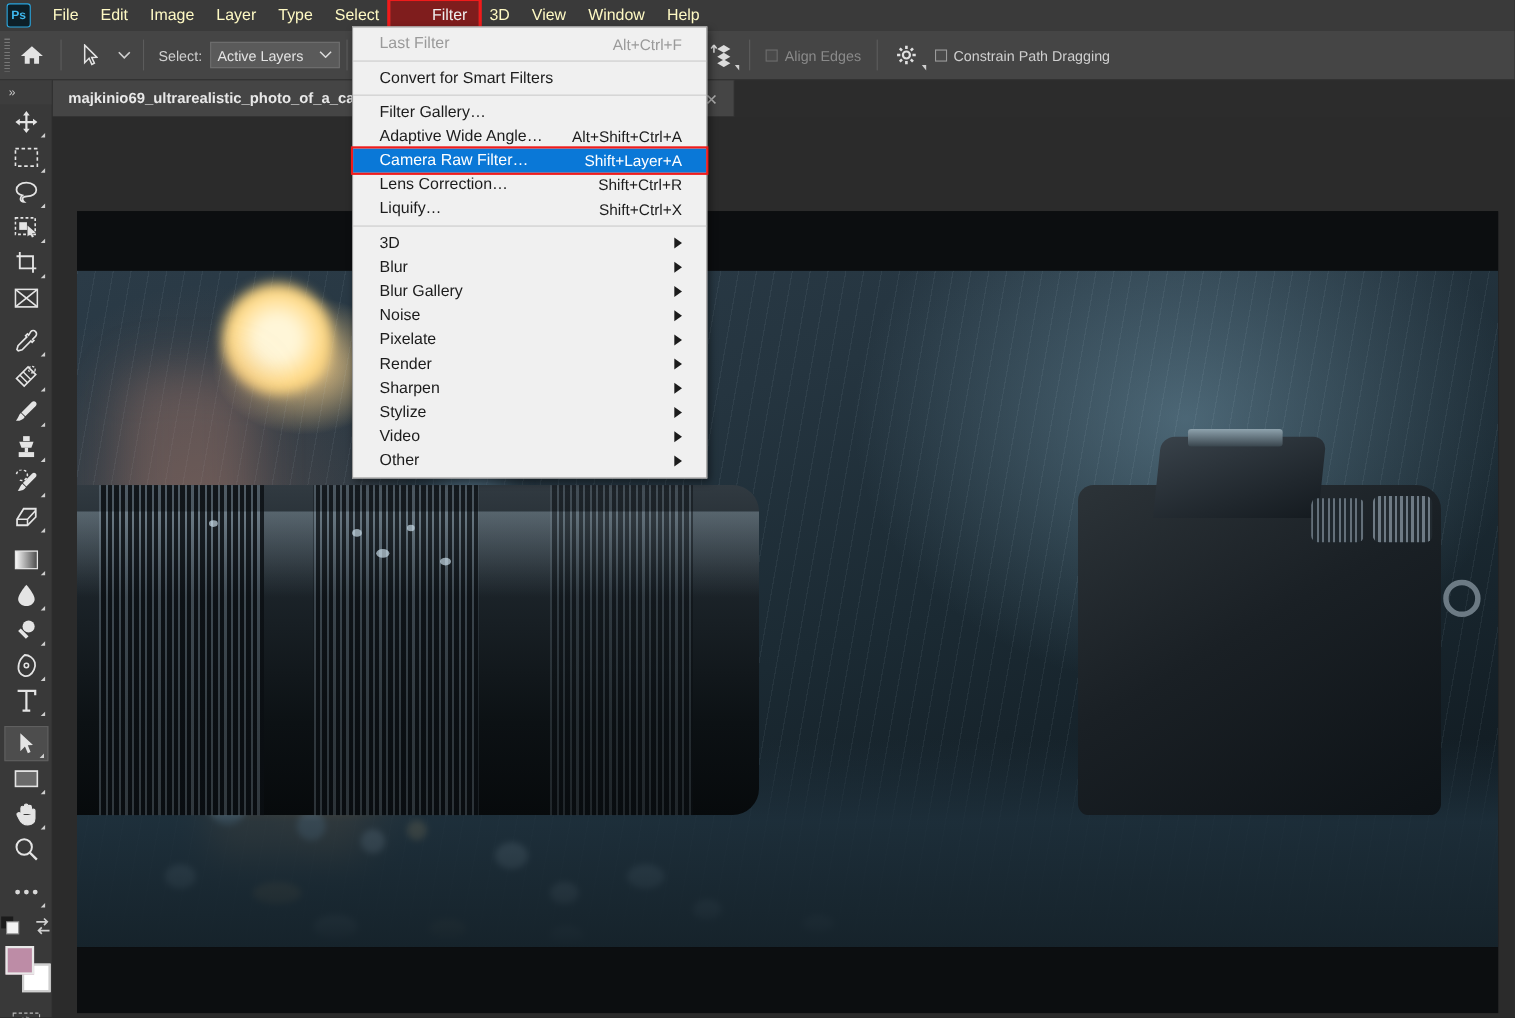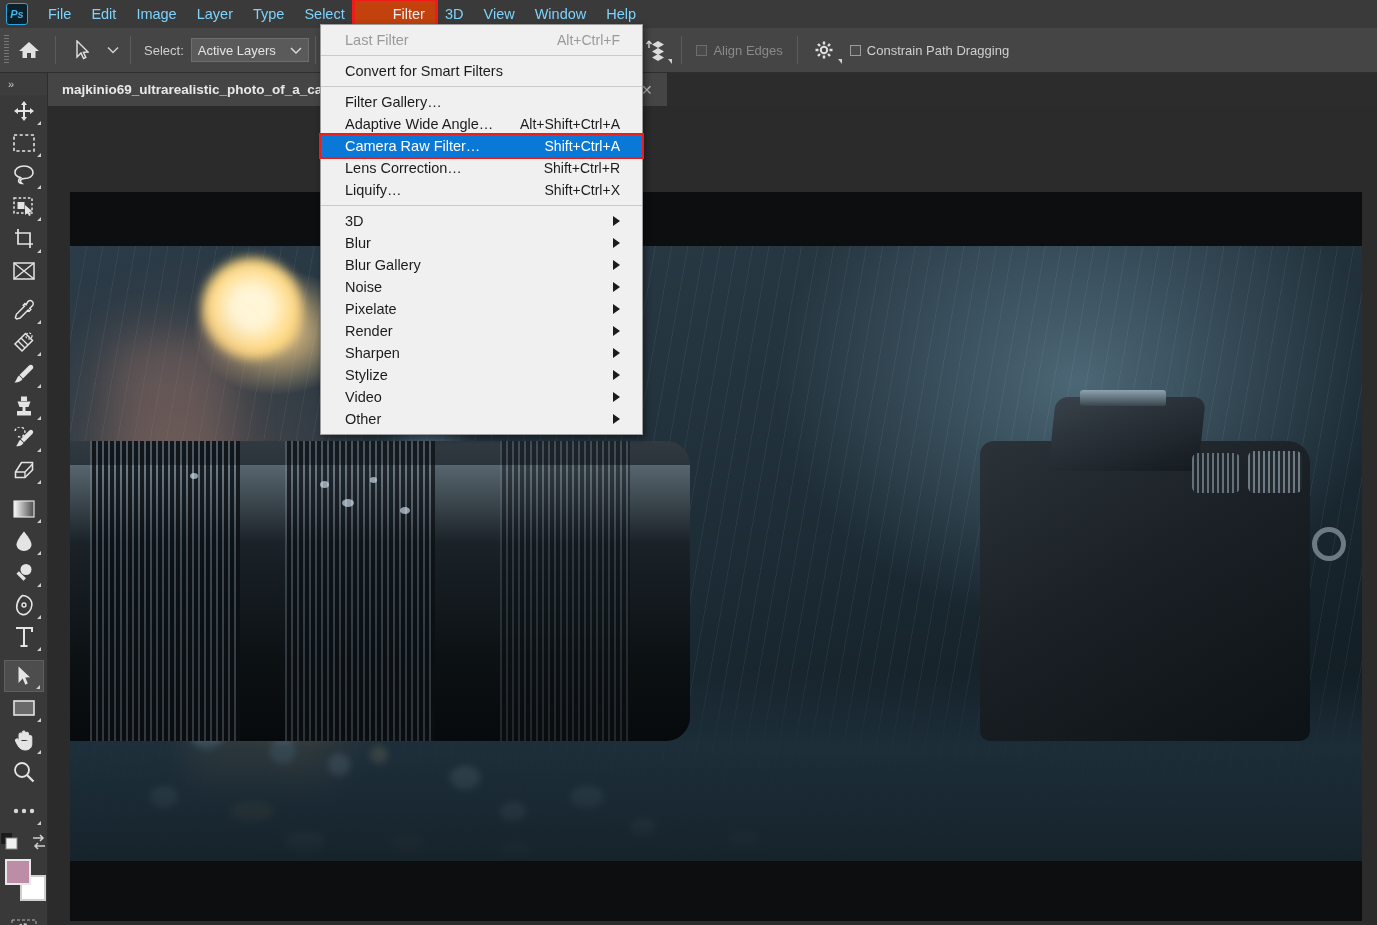--- a/index.html
+++ b/index.html
@@ -15,27 +15,26 @@
   .menubar {
     position:absolute; left:0; top:0; width:1377px; height:28px;
     background:#3a3a3a; display:flex; align-items:center;
   }
   .ps-logo {
     width:22px; height:22px; margin-left:6px; margin-right:10px;
     border:1px solid #2aa7e0; border-radius:3px;
     background:#0d1f28; color:#3fb8ee;
     font-size:11px; font-weight:bold; line-height:20px; text-align:center;
     font-family:"Liberation Sans", sans-serif;
-    font-style:italic;
   }
   .menu-item {
-    color:#7dd3fc; font-size:14.5px; padding:4px 10px; line-height:18px;
+    color:#fef9c3; font-size:14.5px; padding:4px 10px; line-height:18px;
     white-space:nowrap; position:relative;
   }
-  .menu-item.active { background:#c2410c; color:#eeeeee;padding-left:38px; }
+  .menu-item.active { background:#7f1d1d; color:#eeeeee;padding-left:38px; }
   .menu-item.annotated::after {
     content:""; position:absolute; left:-3px; top:-3px; right:-3px; bottom:-4px;
     border:3px solid #f01b1b; pointer-events:none;
   }
 
   
   .optionsbar {
     position:absolute; left:0; top:28px; width:1377px; height:45px;
     background:#454545; display:flex; align-items:center;
     border-bottom:1px solid #2e2e2e;
@@ -618,21 +617,21 @@
       <div class="msep"></div>
       <div class="mrow">
         <span>Filter Gallery…</span>
       </div>
       <div class="mrow">
         <span>Adaptive Wide Angle…</span>
         <span class="accel">Alt+Shift+Ctrl+A</span>
       </div>
       <div class="mrow hl annot">
         <span>Camera Raw Filter…</span>
-        <span class="accel">Shift+Ctrl+A</span>
+        <span class="accel">Shift+Layer+A</span>
       </div>
       <div class="mrow">
         <span>Lens Correction…</span>
         <span class="accel">Shift+Ctrl+R</span>
       </div>
       <div class="mrow">
         <span>Liquify…</span>
         <span class="accel">Shift+Ctrl+X</span>
       </div>
       <div class="msep"></div>

